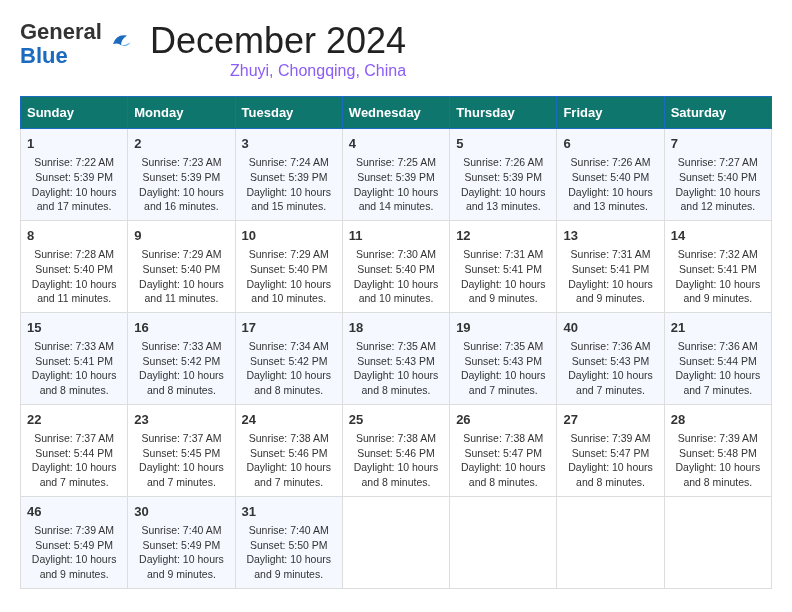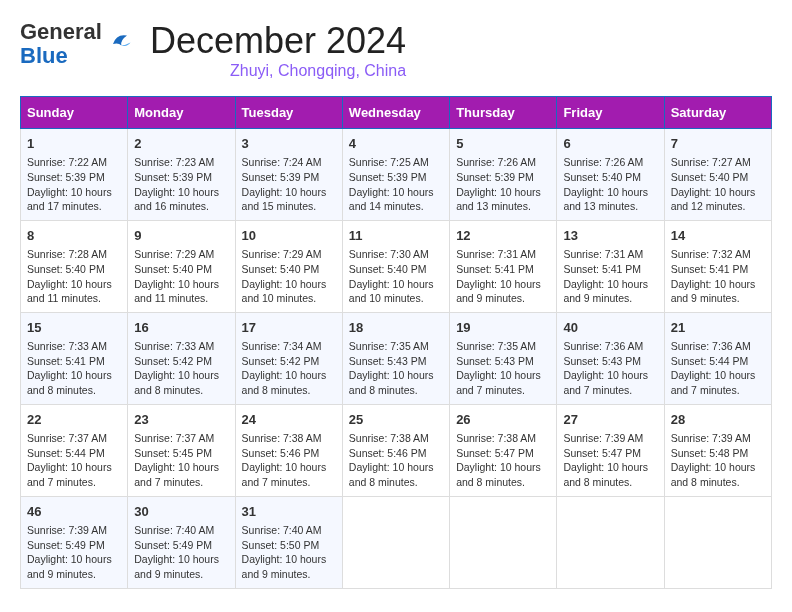--- a/index.html
+++ b/index.html
@@ -44,21 +44,21 @@
     .subtitle {
       font-size: 16px;
       color: #8b5cf6;
     }
     table {
       width: 100%;
       border-collapse: collapse;
       font-size: 11px;
     }
     thead tr {
-      background-color: #a21caf;
+      background-color: #0f766e;
       color: #fff;
     }
     thead th {
       padding: 8px 6px;
       text-align: left;
       font-size: 13px;
       font-weight: bold;
       border: 1px solid #1a6abf;
     }
     tbody tr {
@@ -78,20 +78,21 @@
     }
     .day-num {
       font-size: 13px;
       font-weight: bold;
       display: block;
       margin-bottom: 2px;
     }
     .day-info {
       font-size: 10.5px;
       color: #333;
+      text-align: center;
     }
     .empty-cell {
       background: #fff;
     }
   </style>
 </head>
 <body>
 
 <div class="header">
   <div class="logo">

